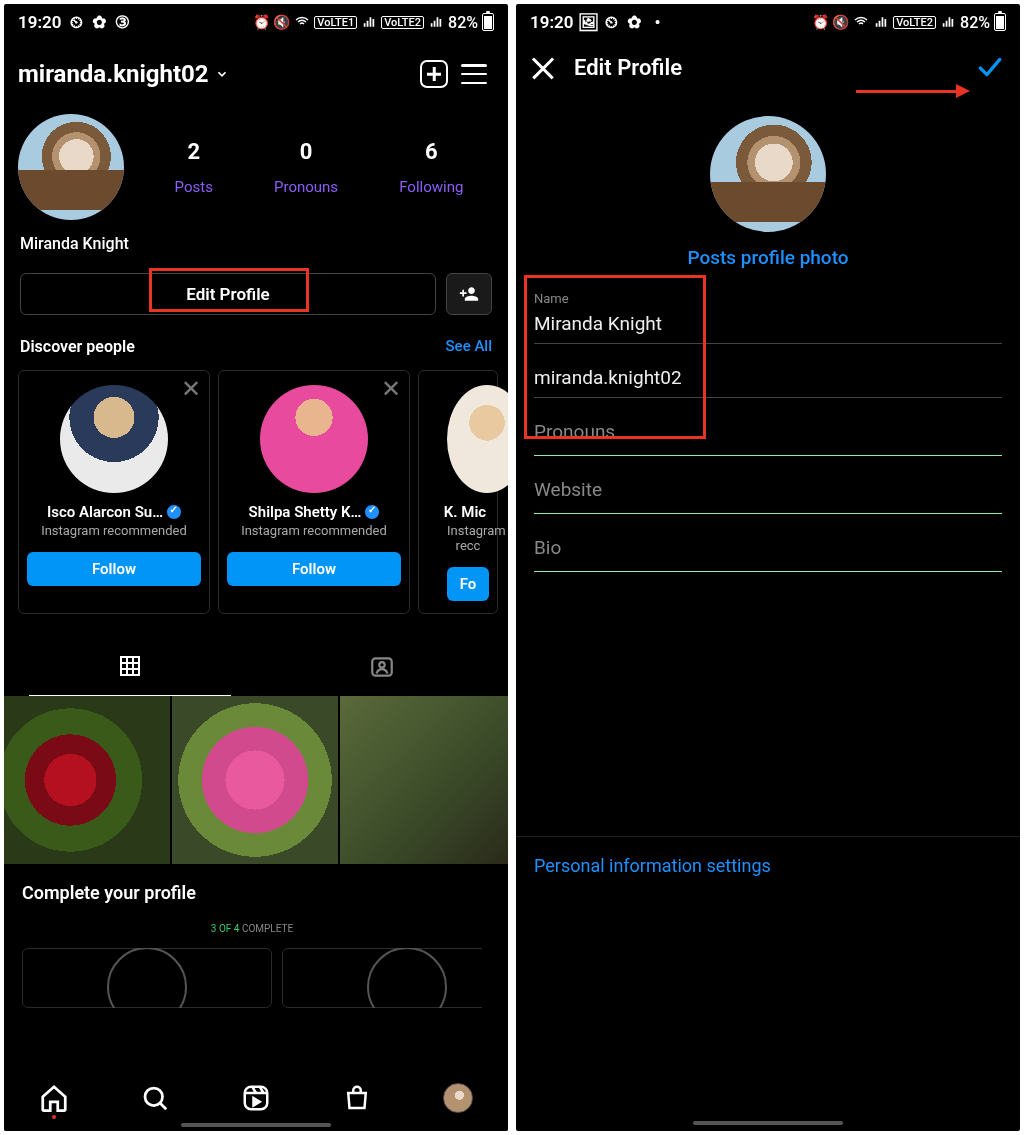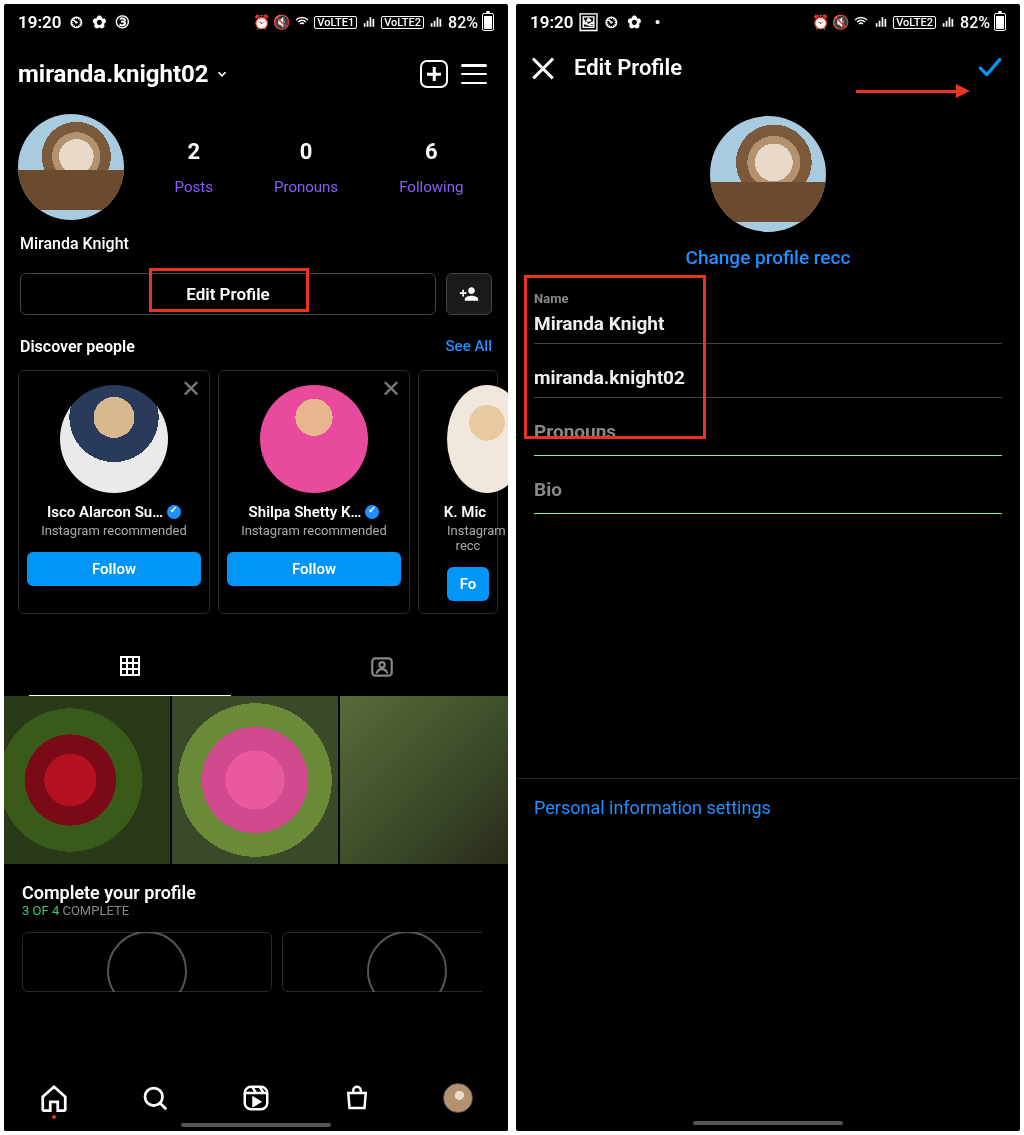--- a/index.html
+++ b/index.html
@@ -173,21 +173,21 @@
   .tagged-icon { width: 26px; height: 26px; display: inline-block; color: #777; }
 
   .photo-grid { display: flex; gap: 2px; }
   .photo-item { width: 168px; height: 168px; }
   .ph-1 { background: radial-gradient(circle at 40% 50%, #b51020 0 20%, #7a0a15 20% 35%, #3a5a1a 35% 55%, #2a3a18 55% 100%); }
   .ph-2 { background: radial-gradient(circle at 50% 50%, #e85a9d 0 25%, #d14a8d 25% 45%, #6a8a3a 45% 65%, #3a4a28 65% 100%); }
   .ph-3 { background: linear-gradient(135deg, #5a6a3a 0%, #3a4a28 60%, #2a2a1a 100%); }
 
   .complete-section { padding: 18px 26px 4px 18px; }
   .complete-title { font-size: 18px; font-weight: 600; }
-  .complete-sub { font-size: 13px; margin-top: 0; }
+  .complete-sub { font-size: 10px; margin-top: 20px; text-align: center; }
   .complete-sub .green { color: #3ac96f; }
   .complete-sub .grey { color: #888; }
   .complete-cards { display: flex; gap: 10px; margin-top: 14px; overflow: hidden; }
   .ccard { width: 250px; height: 60px; flex: 0 0 250px; border: 1px solid #2a2a2a; border-radius: 6px; position: relative; }
   .ccard .arc { position: absolute; bottom: -20px; left: 50%; transform: translateX(-50%); width: 80px; height: 80px; border: 2px solid #555; border-radius: 50%; }
 
   .bottom-nav {
     position: absolute; bottom: 0; left: 0; right: 0;
     height: 66px;
     display: flex; align-items: center; justify-content: space-around;
@@ -218,21 +218,21 @@
 
   .avatar-edit { width: 116px; height: 116px; border-radius: 50%; margin: 24px auto 14px auto;
     background: radial-gradient(circle at 55% 40%, #e8d9c8 0 20%, #b5926f 20% 28%, #7a5a3a 28% 40%, #a9cbe0 40% 100%);
     position: relative; overflow: hidden;
   }
   .avatar-edit::after {
     content: ""; position: absolute; bottom: 10px; left: 0; right: 0; height: 40px; background: #6b4a2e;
   }
   .change-photo { text-align: center; color: #1e90ff; font-size: 19px; font-weight: 500; margin-bottom: 10px; }
 
-  .fields { position: relative; padding: 0 18px; font-weight: bold; }
+  .fields { position: relative; padding: 0 18px; }
   .red-frame {
     position: absolute;
     border: 3px solid #e93323;
     top: -4px;
     left: 8px;
     width: 182px;
     height: 164px;
     pointer-events: none;
   }
   .field { padding-top: 12px; border-bottom: 1px solid #444; margin-bottom: 4px; }
@@ -485,33 +485,34 @@
         <path d="M4 13l6 6L22 5"></path>
       </svg>
   </div>
 
   <div class="red-arrow-container">
     <div class="red-arrow-line"></div>
       <div class="red-arrow-head"></div>
   </div>
 
   <div class="avatar-edit"></div>
-  <div class="change-photo">Change profile recc</div>
+  <div class="change-photo">Posts profile photo</div>
 
   <div class="fields">
     <div class="red-frame"></div>
 
     <div class="field">
       <div class="field-label">Name</div>
       <div class="field-value">Miranda Knight</div>
     </div>
     <div class="field">
       <div class="field-value">miranda.knight02</div>
     </div>
     <div class="field-ph">Pronouns</div>
+    <div class="field-ph">Website</div>
     <div class="field-ph">Bio</div>
   </div>
 
   <div class="spacer-flex"></div>
 
   <div class="link-row">Personal information settings</div>
 
   <div class="nav-underline" style="position:absolute; bottom:6px;"></div>
 </div>
 

